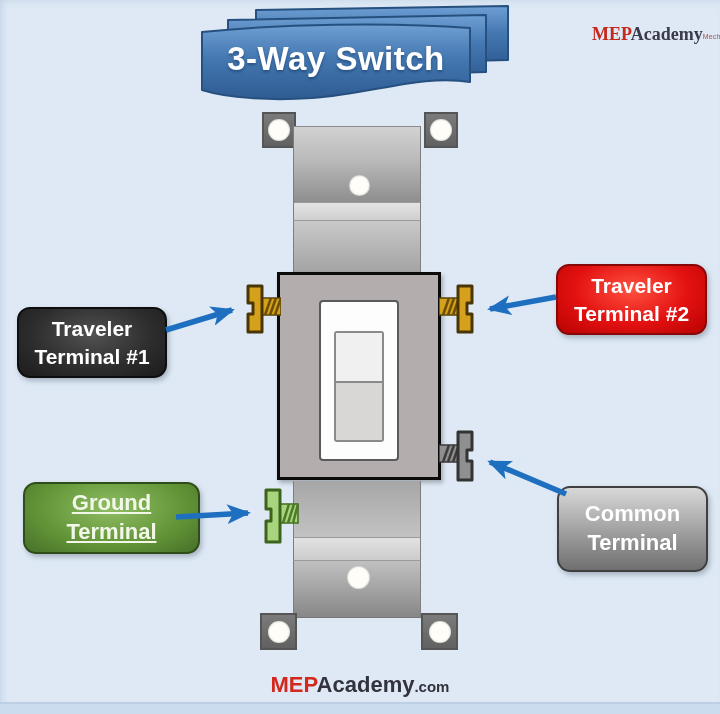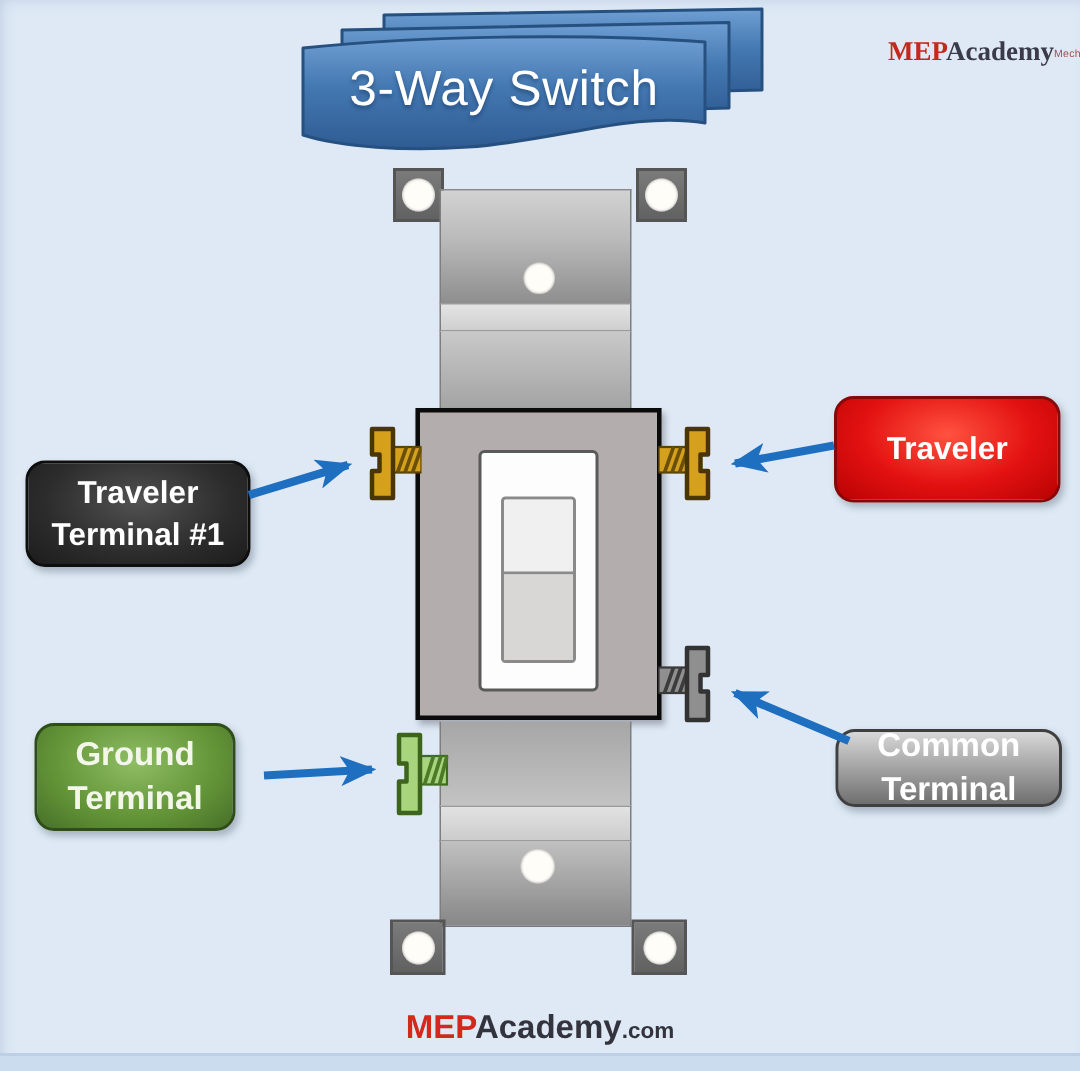--- a/index.html
+++ b/index.html
@@ -9,21 +9,21 @@
     position: relative; width: 720px; height: 714px; overflow: hidden;
     background: #dee9f5;
     box-shadow: inset 6px 0 10px -6px #b9cbe0, inset 0 6px 10px -6px #c7d6e8;
   }
   .abs { position: absolute; }
 
   
   .banner-svg { left: 190px; top: 4px; }
   .banner-title {
     left: 205px; top: 40px; width: 262px; text-align: center;
-    color: #ffffff; font-size: 33px; font-weight: normal; letter-spacing: .5px;
+    color: #ffffff; font-size: 33px; font-weight: bold; letter-spacing: .5px;
     text-shadow: 0 2px 3px rgba(10,40,80,.45);
   }
 
   
   .logo { left: 592px; top: 6px; width: 126px; display: flex; flex-direction: row; align-items: center; }
   .logo-text { font-family: "Liberation Serif", serif; font-weight: bold; font-size: 18px; line-height: 1; margin-top: -2px; }
   .logo-text .mep { color: #c5281c; }
   .logo-text .academy { color: #3a3a4a; }
   .logo-tagline { font-size: 7px; color: #a05050; letter-spacing: .2px; margin-top: 2px; white-space: nowrap; }
 
@@ -50,24 +50,24 @@
   .callout { border-radius: 13px; display:flex; flex-direction:column; align-items:center; justify-content:center;
              color:#fff; font-weight:bold; line-height:1.3; text-align:center;
              box-shadow: 2px 3px 5px rgba(70,80,100,.35); }
   .callout span { display:block; }
   .callout-t1 { left:17px;  top:307px; width:150px; height:71px; font-size:21px;
                 background: radial-gradient(ellipse at 50% 38%, #525252 0%, #2c2c2c 60%, #1c1c1c 100%);
                 border:2px solid #0e0e0e; }
   .callout-t2 { left:556px; top:264px; width:151px; height:71px; font-size:21px;
                 background: radial-gradient(ellipse at 50% 35%, #ff5240 0%, #e31111 55%, #b80202 100%);
                 border:2px solid #870808; }
-  .callout-gnd { left:23px;  top:482px; width:134px; height:72px; font-size:22px; color:#f2f7ea;
+  .callout-gnd { left:23px;  top:482px; width:177px; height:72px; font-size:22px; color:#f2f7ea;
                 background: radial-gradient(ellipse at 50% 35%, #8fbd63 0%, #629437 60%, #476f29 100%);
-                border:2px solid #2e4d18; }
-  .callout-com { left:557px; top:486px; width:151px; height:52px; font-size:22px;
+                border:2px solid #2e4d18;text-decoration:underline; }
+  .callout-com { left:557px; top:486px; width:151px; height:86px; font-size:22px;
                 background: linear-gradient(180deg, #d8d8d8 0%, #a3a3a3 50%, #6f6f6f 100%);
                 border:2px solid #3f3f3f; }
 
   
   .footer { left:0; top:672px; width:720px; text-align:center; font-weight:bold; }
   .footer .mep { color:#d3281c; font-size:22px; }
   .footer .academy { color:#33333d; font-size:22px; }
   .footer .com { color:#33333d; font-size:15px; }
   .bottom-strip { left:0; top:702px; width:720px; height:12px; background:#cbdcee; border-top:2px solid #bccfe5; }
 
@@ -164,20 +164,21 @@
     <line x1="32" y1="35" x2="37" y2="16" stroke="#4c7a26" stroke-width="2.5"></line>
     <path d="M5,2 L19,2 L19,54 L5,54 L5,33 L10,33 L10,21 L5,21 Z" fill="#a8d47e" stroke="#3c641c" stroke-width="3" stroke-linejoin="round"></path>
   </svg>
 
   <div class="abs callout callout-t1">
     <span>Traveler</span>
     <span>Terminal #1</span>
   </div>
   <div class="abs callout callout-t2">
     <span>Traveler</span>
+    <span>Terminal #2</span>
   </div>
   <div class="abs callout callout-gnd">
     <span>Ground</span>
     <span>Terminal</span>
   </div>
   <div class="abs callout callout-com">
     <span>Common</span>
     <span>Terminal</span>
   </div>
 

